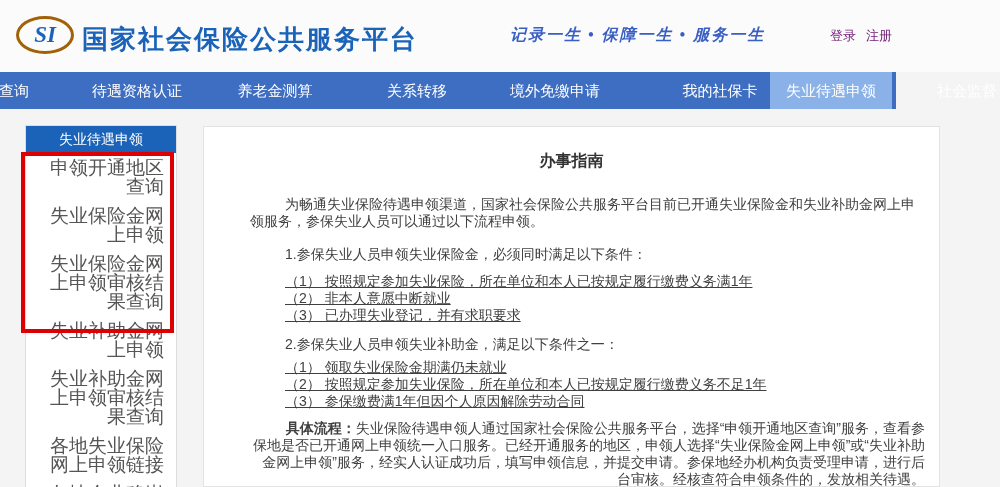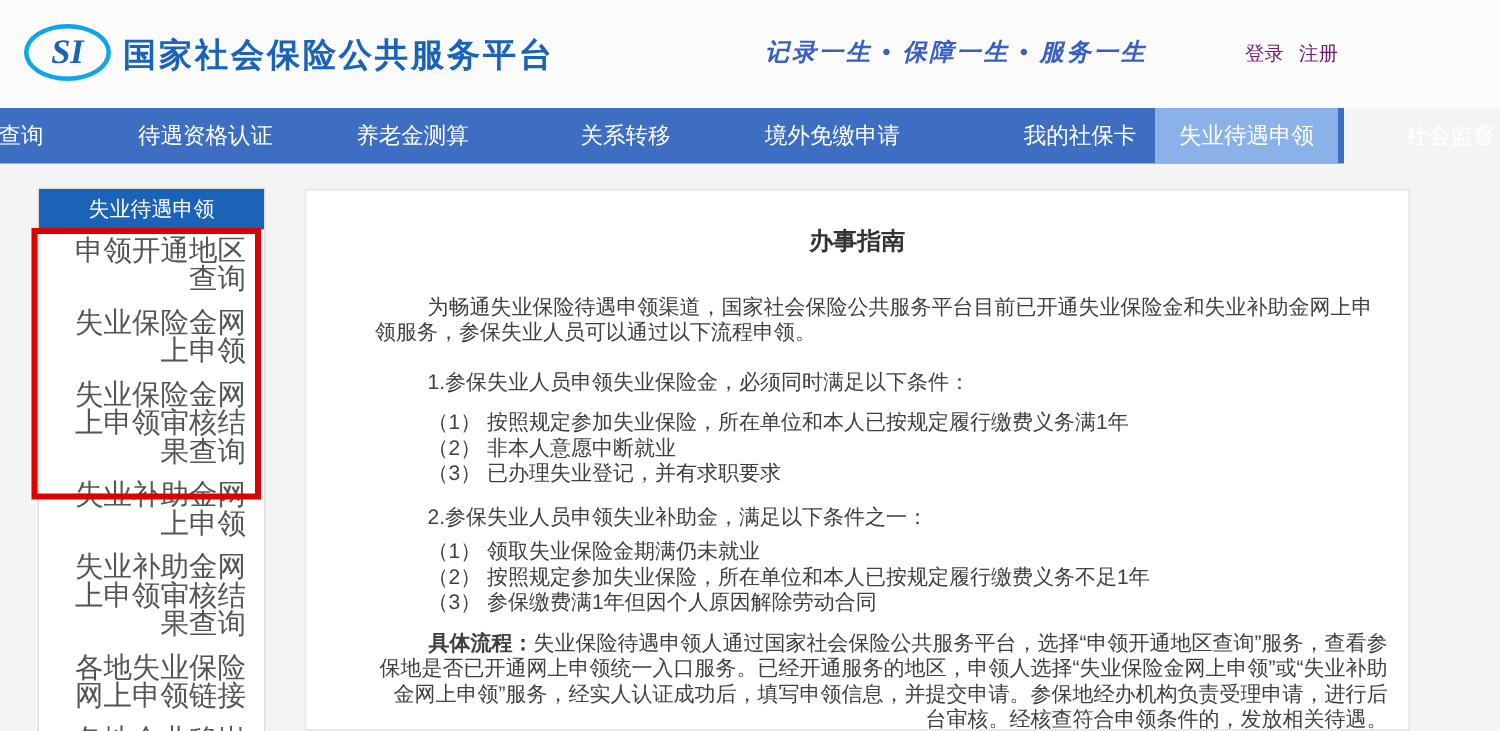--- a/index.html
+++ b/index.html
@@ -2,24 +2,24 @@
 <html><head>
 <meta charset="utf-8">
 <style>
   * { margin:0; padding:0; box-sizing:border-box; }
   html,body { width:1000px; height:487px; overflow:hidden;
     font-family:"Liberation Sans", sans-serif; background:#f4f4f4; }
 
   
   .header { position:absolute; left:0; top:0; width:1000px; height:72px; background:#fbfbfb; }
   .logo { position:absolute; left:16px; top:16px; width:58px; height:38px;
-    border:3px solid #0ea5e9; border-radius:50%; display:flex; align-items:center; justify-content:center;
+    border:3px solid #a16207; border-radius:50%; display:flex; align-items:center; justify-content:center;
     color:#1a63b8; font-weight:bold; font-style:italic; font-size:23px;
     font-family:"Liberation Serif", serif; cursor:pointer; }
-  .site-title { position:absolute; left:82px; top:22px; font-size:22px; font-weight:bold;
+  .site-title { position:absolute; left:82px; top:22px; font-size:26px; font-weight:bold;
     color:#1a63b8; letter-spacing:2px; white-space:nowrap; }
   .slogan { position:absolute; left:510px; top:25px; font-size:16px; font-weight:bold; font-style:italic;
     color:#3a5fc4; letter-spacing:2px; white-space:nowrap; font-family:"Liberation Serif", serif; }
   .auth { position:absolute; left:830px; top:27px; font-size:13px; color:#3a66c8; }
   .auth a { color:#701a75; text-decoration:none; margin-right:10px; cursor:pointer; }
 
   
   .nav { position:absolute; left:0; top:72px; width:896px; height:37px; background:#3e6ec2; }
   .nav-item { position:absolute; top:0; height:37px; line-height:37px; color:#ffffff;
     font-size:15px; white-space:nowrap; transform:translateX(-50%); cursor:pointer; }
@@ -39,21 +39,21 @@
 
   
   .main-panel { position:absolute; left:203px; top:126px; width:737px; height:361px;
     background:#ffffff; border:1px solid #e3e3e3; overflow:hidden; }
   .main-title { margin-top:24px; text-align:center; font-size:16px; font-weight:bold; color:#333333; }
   .main-text { padding:0 14px 0 46px; font-size:14px; color:#404040; }
   .main-text p { line-height:17px; text-indent:2.5em; }
   .para-intro { margin-top:24px; }
   .sec-head  { margin-top:16px; }
   .sec-head.second { margin-top:12px; }
-  .cond-list { margin-top:10px; }
+  .cond-list { margin-top:10px;text-decoration:underline; }
   .cond-list.second { margin-top:6px; }
   .cond-list p { line-height:17px; }
   .para-process { margin-top:10px;text-align:right; }
   .para-process .lead { font-weight:bold; }
 </style>
 </head>
 <body>
 
 <div class="header">
   <div class="logo">SI</div>

